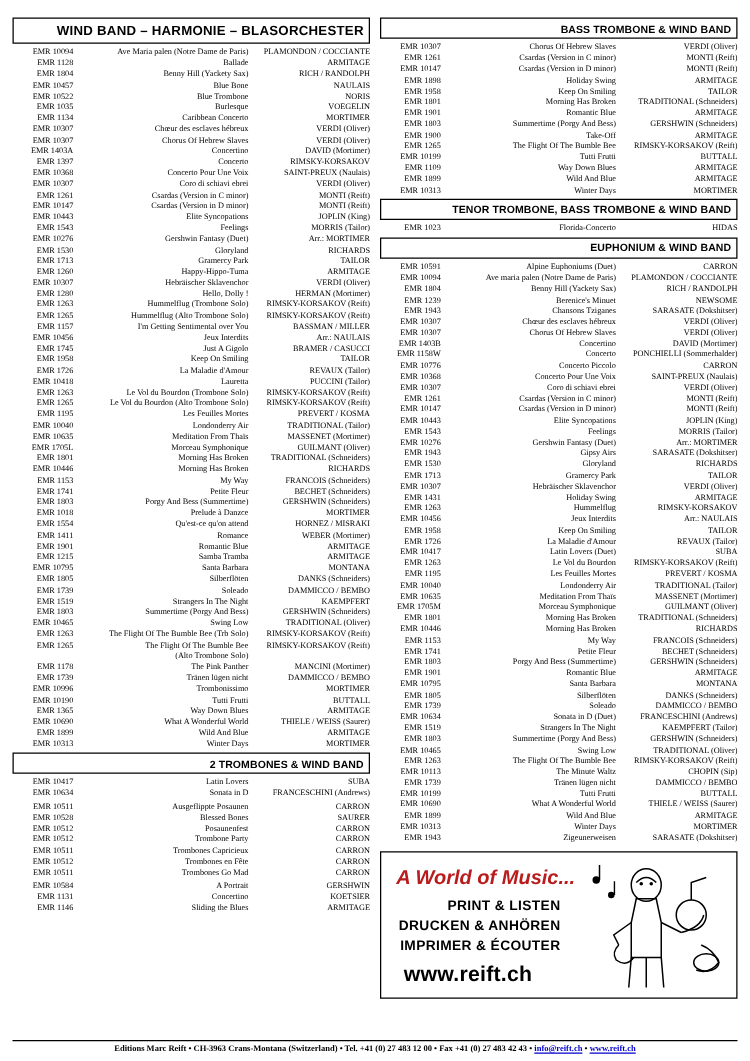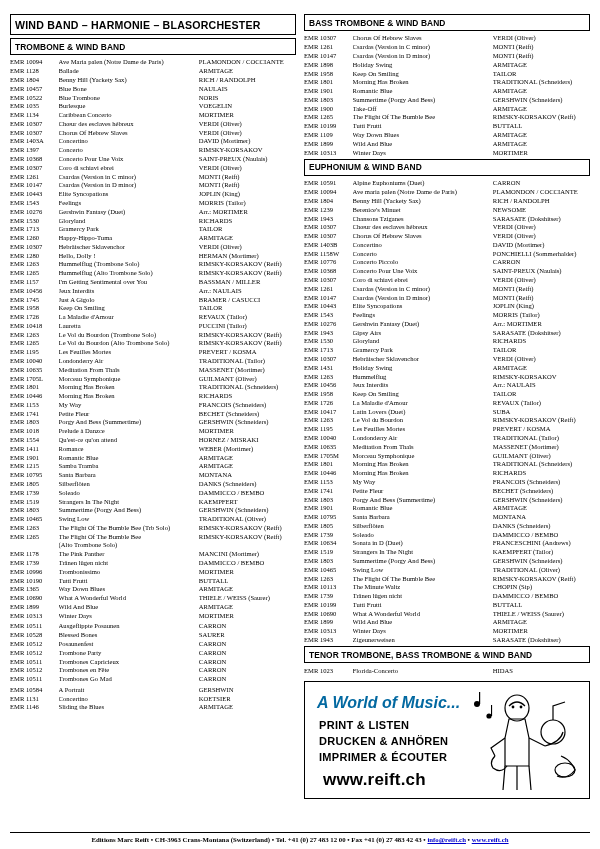--- a/index.html
+++ b/index.html
@@ -19,20 +19,21 @@
     padding: 14px 10px 0 10px;
     position: relative;
   }
   .columns {
     display: flex;
     gap: 8px;
     width: 100%;
   }
   .col {
     width: 50%;
+    text-align: right;
   }
   .section-title {
     font-family: "Liberation Sans", sans-serif;
     font-weight: bold;
     font-size: 8.4px;
     border: 1px solid #000;
     padding: 2.5px 4px;
     margin: 0 0 3px 0;
     letter-spacing: 0.1px;
     background: #fff;
@@ -70,21 +71,21 @@
     overflow: hidden;
     background: #fff;
   }
   .ad-title {
     position: absolute;
     left: 12px; top: 12px;
     font-family: "Liberation Sans", sans-serif;
     font-style: italic;
     font-weight: bold;
     font-size: 16px;
-    color: #0369a1;
+    color: #b91c1c;
   }
   .ad-lines {
     position: absolute;
     left: 14px; top: 36px;
     font-family: "Liberation Sans", sans-serif;
     font-weight: bold;
     font-size: 11px;
     line-height: 1.45;
     letter-spacing: 0.3px;
   }
@@ -120,21 +121,20 @@
 </head>
 <body>
 
 <div class="page">
   <div class="columns">
 
     <div class="col">
       <div class="section-title big">WIND BAND – HARMONIE – BLASORCHESTER</div>
 
       <div class="section">
-        <div class="section-title">TROMBONE &amp; WIND BAND</div>
         <table class="items">
             <tbody>
               <tr>
                 <td class="ref">EMR 10094</td>
                 <td class="title">Ave Maria palen (Notre Dame de Paris)</td>
                 <td class="comp">PLAMONDON / COCCIANTE</td>
               </tr>
               <tr>
                 <td class="ref">EMR 1128</td>
                 <td class="title">Ballade</td>
@@ -447,20 +447,37 @@
               </tr>
               <tr>
                 <td class="ref">EMR 10313</td>
                 <td class="title">Winter Days</td>
                 <td class="comp">MORTIMER</td>
               </tr>
             </tbody>
           </table>
       </div>
 
+      <div class="section">
+        <div class="section-title">2 TROMBONES &amp; WIND BAND</div>
+        <table class="items">
+            <tbody>
+              <tr>
+                <td class="ref">EMR 10417</td>
+                <td class="title">Latin Lovers</td>
+                <td class="comp">SUBA</td>
+              </tr>
+              <tr>
+                <td class="ref">EMR 10634</td>
+                <td class="title">Sonata in D</td>
+                <td class="comp">FRANCESCHINI (Andrews)</td>
+              </tr>
+            </tbody>
+          </table>
+      </div>
 
       <div class="section">
         <table class="items">
             <tbody>
               <tr>
                 <td class="ref">EMR 10511</td>
                 <td class="title">Ausgeflippte Posaunen</td>
                 <td class="comp">CARRON</td>
               </tr>
               <tr>
@@ -593,20 +610,33 @@
               <tr>
                 <td class="ref">EMR 10313</td>
                 <td class="title">Winter Days</td>
                 <td class="comp">MORTIMER</td>
               </tr>
             </tbody>
           </table>
       </div>
 
       <div class="section">
+        <div class="section-title">TENOR TROMBONE, BASS TROMBONE &amp; WIND BAND</div>
+        <table class="items">
+            <tbody>
+              <tr>
+                <td class="ref">EMR 1023</td>
+                <td class="title">Florida-Concerto</td>
+                <td class="comp">HIDAS</td>
+              </tr>
+            </tbody>
+          </table>
+      </div>
+
+      <div class="section">
         <div class="section-title">EUPHONIUM &amp; WIND BAND</div>
         <table class="items">
             <tbody>
               <tr>
                 <td class="ref">EMR 10591</td>
                 <td class="title">Alpine Euphoniums (Duet)</td>
                 <td class="comp">CARRON</td>
               </tr>
               <tr>
                 <td class="ref">EMR 10094</td>
@@ -860,33 +890,20 @@
               </tr>
               <tr>
                 <td class="ref">EMR 10313</td>
                 <td class="title">Winter Days</td>
                 <td class="comp">MORTIMER</td>
               </tr>
               <tr>
                 <td class="ref">EMR 1943</td>
                 <td class="title">Zigeunerweisen</td>
                 <td class="comp">SARASATE (Dokshitser)</td>
-              </tr>
-            </tbody>
-          </table>
-      </div>
-
-      <div class="section">
-        <div class="section-title">TENOR TROMBONE, BASS TROMBONE &amp; WIND BAND</div>
-        <table class="items">
-            <tbody>
-              <tr>
-                <td class="ref">EMR 1023</td>
-                <td class="title">Florida-Concerto</td>
-                <td class="comp">HIDAS</td>
               </tr>
             </tbody>
           </table>
       </div>
 
       <div class="ad">
         <div class="ad-title">A World of Music...</div>
         <div class="ad-lines">
           <div>PRINT &amp; LISTEN</div>
           <div>DRUCKEN &amp; ANHÖREN</div>

